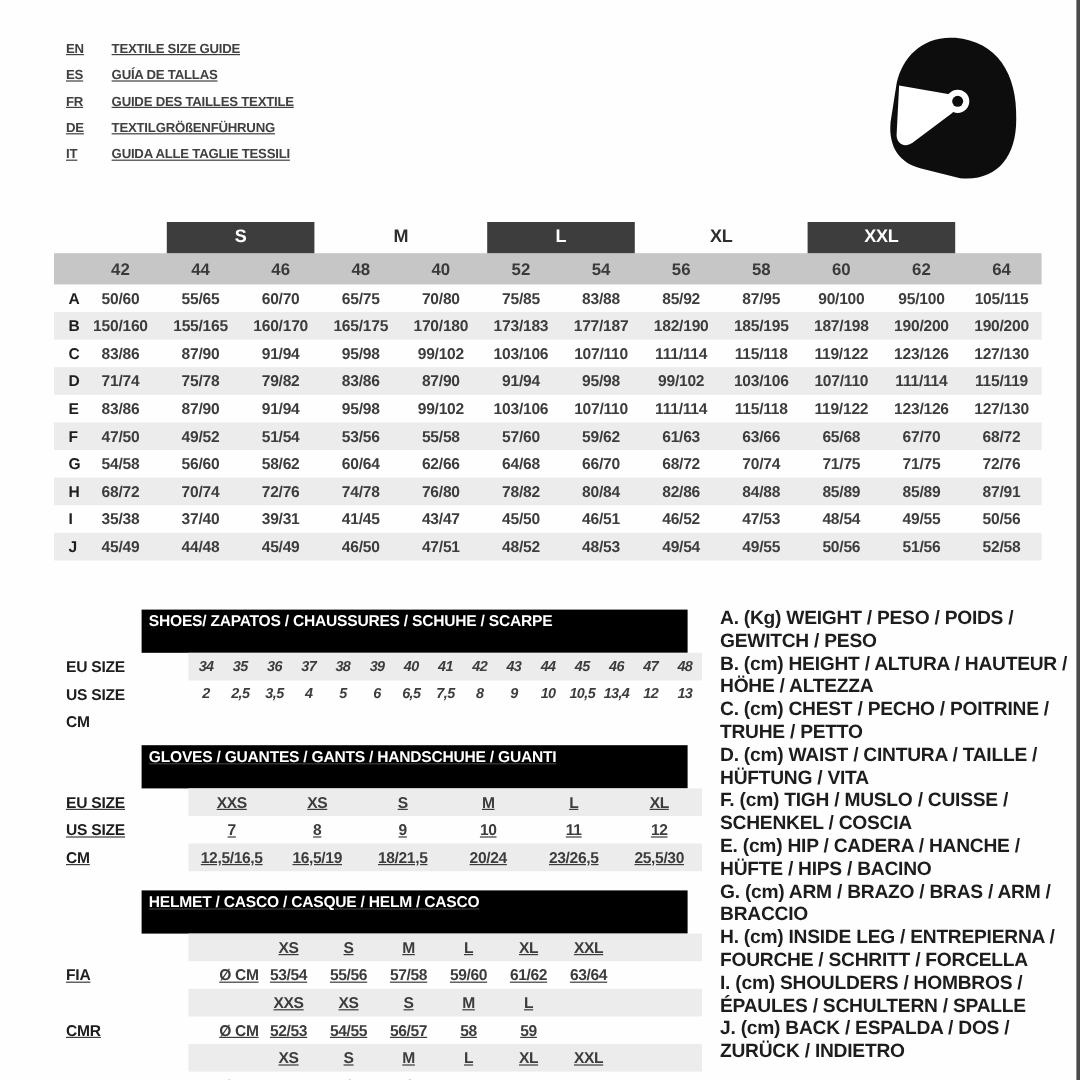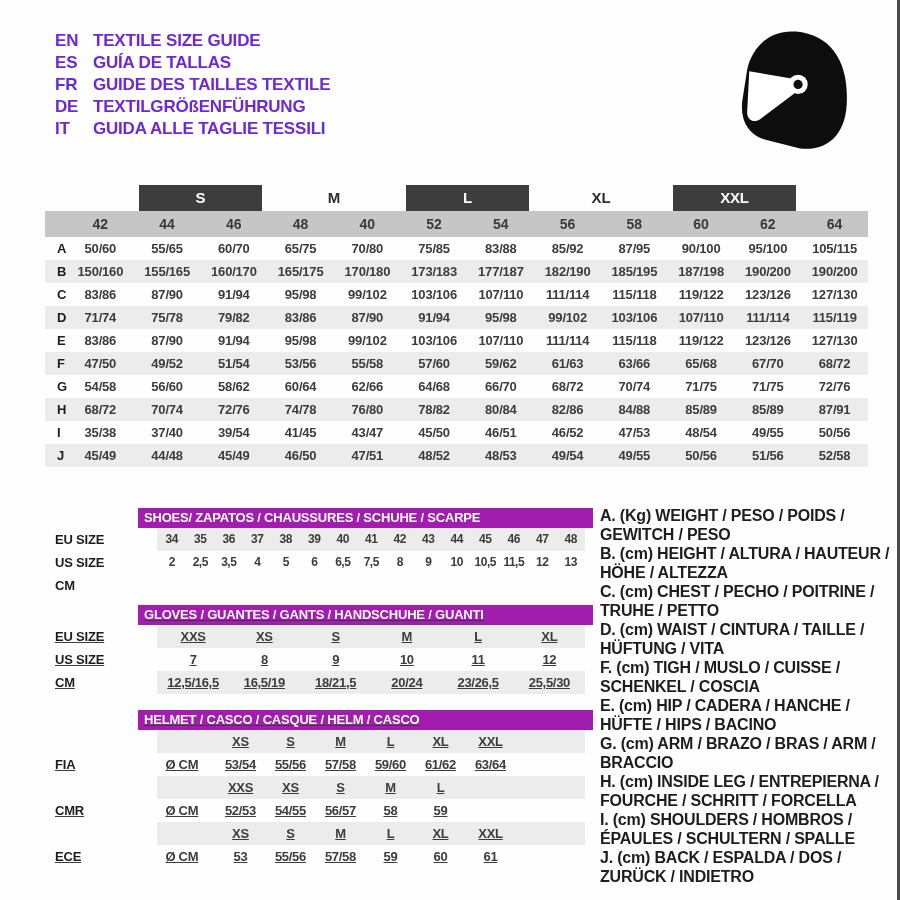--- a/index.html
+++ b/index.html
@@ -4,21 +4,21 @@
 <style>
   html,body{margin:0;padding:0;}
   body{
     width:900px;height:900px;background:#ffffff;
     font-family:"Liberation Sans","DejaVu Sans",sans-serif;
     font-weight:bold;color:#3c3c3c;overflow:hidden;position:relative;
   }
   .page{position:absolute;inset:0;background:#fefefe;border-right:3px solid #4a4a4a;box-sizing:border-box;}
 
   
-  .langs{position:absolute;left:55px;top:30px;display:grid;grid-template-columns:38px auto;line-height:22px;font-size:17px;color:#6d28d9;letter-spacing:-0.2px;}
+  .langs{position:absolute;left:55px;top:30px;display:grid;grid-template-columns:38px auto;line-height:22px;font-size:11px;color:#404040;letter-spacing:-0.2px;text-decoration:underline;}
 
   
   .helmet-icon{position:absolute;left:733px;top:26px;width:122px;height:128px;}
 
   
   .main-table{position:absolute;left:45px;top:185px;width:823px;}
   .grid12{display:grid;grid-template-columns:22px repeat(12,1fr);}
   .bands{height:26px;line-height:26px;}
   .band{text-align:center;font-size:15px;color:#2e2e2e;letter-spacing:-0.2px;}
   .band.filled{background:#3d3d3d;color:#ffffff;margin:0 5px;}
@@ -27,32 +27,32 @@
   .trow{height:23px;line-height:23px;font-size:13px;letter-spacing:-0.2px;}
   .trow.stripe{background:#ececec;}
   .trow .rlabel{text-align:left;padding-left:12px;color:#1d1d1d;}
   .trow .val{text-align:center;}
 
   
   .sections{position:absolute;left:55px;top:508px;width:530px;}
   .sec{margin:0;}
   .sec.gap-sm{margin-top:8px;text-decoration:underline;}
   .sec.gap-lg{margin-top:16px;text-decoration:underline;}
-  .sec-title{margin-left:83px;width:449px;height:20px;line-height:20px;background:#a21caf;color:#ffffff;
+  .sec-title{margin-left:63px;width:449px;height:36px;line-height:20px;background:#000000;color:#ffffff;
     font-size:13px;padding-left:6px;letter-spacing:-0.2px;}
   .srow{display:flex;height:23px;line-height:23px;gap:32px;}
   .srow .slabel{width:75px;font-size:13px;color:#1d1d1d;letter-spacing:-0.2px;}
   .srow .svals{width:455px;display:grid;}
   .srow .svals.gray{background:#ececec;}
   .svals div{text-align:center;font-size:13px;letter-spacing:-0.3px;}
-  .svals.cols15{grid-template-columns:repeat(15,1fr);}
+  .svals.cols15{grid-template-columns:repeat(15,1fr);font-style:italic;}
   .svals.cols15 div{font-size:12px;letter-spacing:-0.5px;}
   .svals.cols6{grid-template-columns:repeat(6,1fr);}
   .svals.colsHelmet{grid-template-columns:58px repeat(6,50px) 1fr;}
-  .svals.colsHelmet .unit{text-align:left;padding-left:8px;}
+  .svals.colsHelmet .unit{text-align:right;padding-left:8px;}
 
   
   .legend{position:absolute;left:600px;top:506px;width:292px;font-size:16px;line-height:19px;color:#1d1d1d;letter-spacing:-0.2px;}
 </style>
 </head>
 <body>
 
 <div class="page">
 
   <div class="langs" id="langs">
@@ -218,21 +218,21 @@
           <div class="val">82/86</div>
           <div class="val">84/88</div>
           <div class="val">85/89</div>
           <div class="val">85/89</div>
           <div class="val">87/91</div>
         </div>
         <div class="trow grid12">
           <div class="rlabel">I</div>
           <div class="val">35/38</div>
           <div class="val">37/40</div>
-          <div class="val">39/54</div>
+          <div class="val">39/31</div>
           <div class="val">41/45</div>
           <div class="val">43/47</div>
           <div class="val">45/50</div>
           <div class="val">46/51</div>
           <div class="val">46/52</div>
           <div class="val">47/53</div>
           <div class="val">48/54</div>
           <div class="val">49/55</div>
           <div class="val">50/56</div>
         </div>
@@ -286,21 +286,21 @@
               <div>3,5</div>
               <div>4</div>
               <div>5</div>
               <div>6</div>
               <div>6,5</div>
               <div>7,5</div>
               <div>8</div>
               <div>9</div>
               <div>10</div>
               <div>10,5</div>
-              <div>11,5</div>
+              <div>13,4</div>
               <div>12</div>
               <div>13</div>
             </div>
           </div>
           <div class="srow">
             <div class="slabel">CM</div>
           </div>
         </div>
     </section>
     <section class="sec gap-sm">

